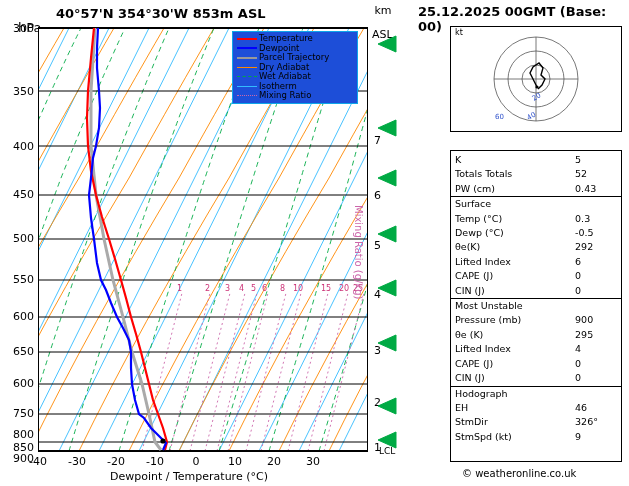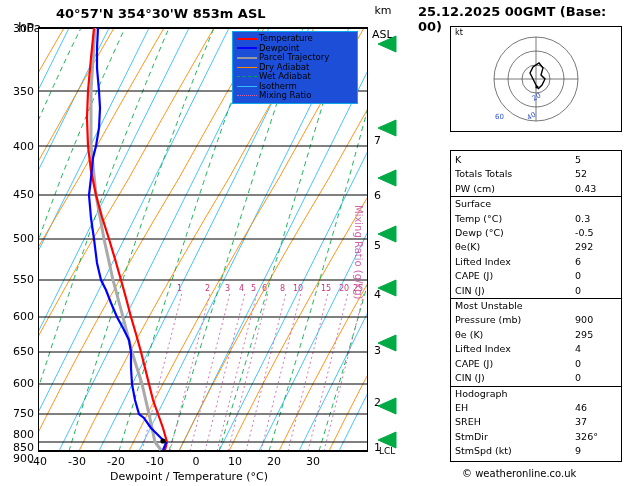--- a/index.html
+++ b/index.html
@@ -335,24 +335,20 @@
           <td class="v">0</td>
         </tr>
     <tr class="sec">
           <td colspan="2">Hodograph</td>
         </tr>
     <tr>
           <td>EH</td>
           <td class="v">46</td>
         </tr>
     <tr>
-          <td>SREH</td>
-          <td class="v">37</td>
-        </tr>
-    <tr>
           <td>StmDir</td>
           <td class="v">326°</td>
         </tr>
     <tr>
           <td>StmSpd (kt)</td>
           <td class="v">9</td>
         </tr>
   </tbody>
     </table>
 </div>

